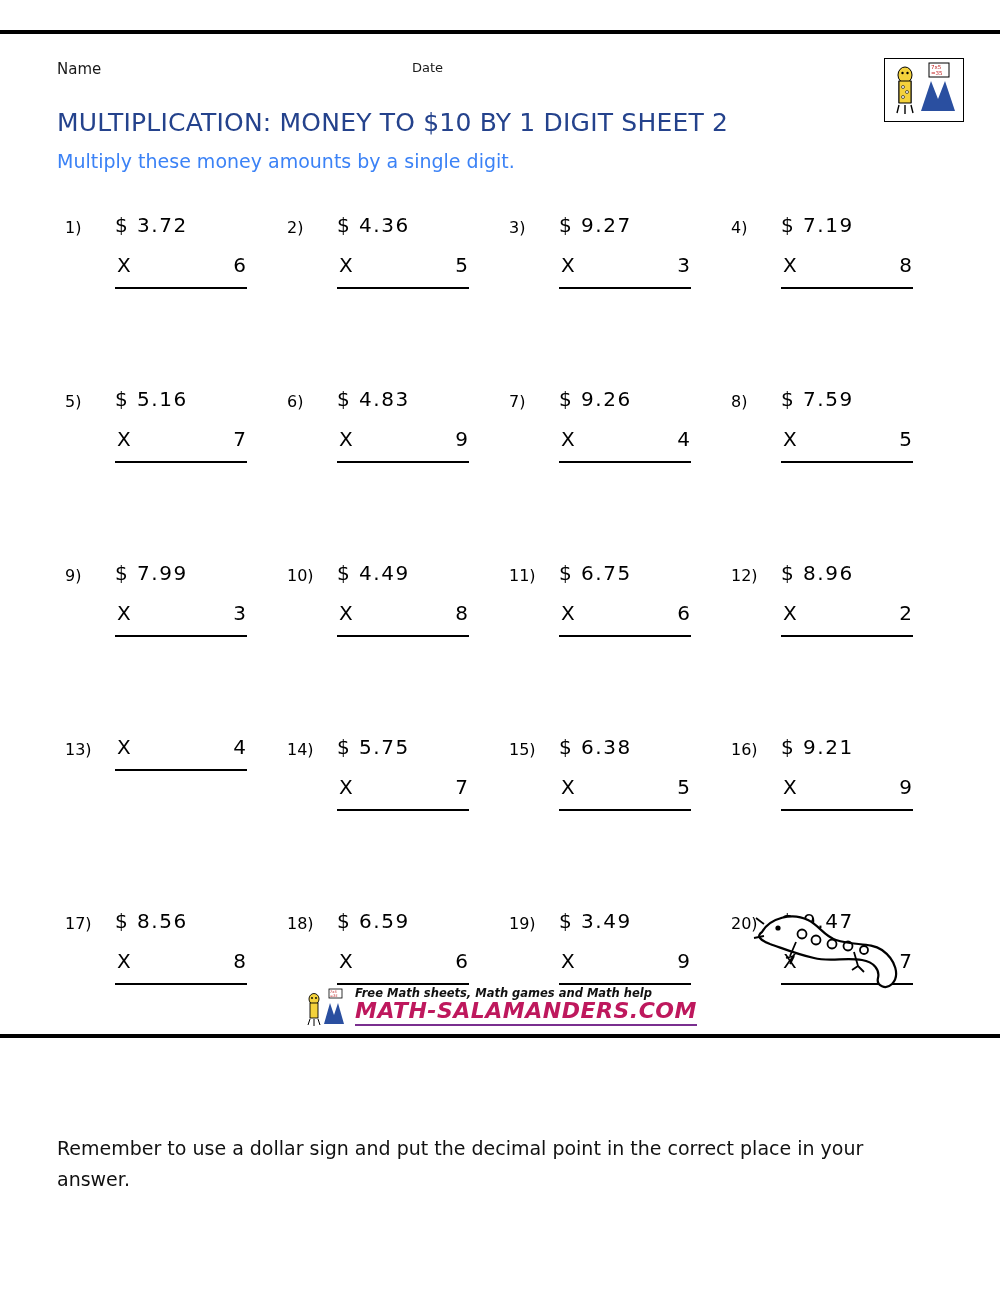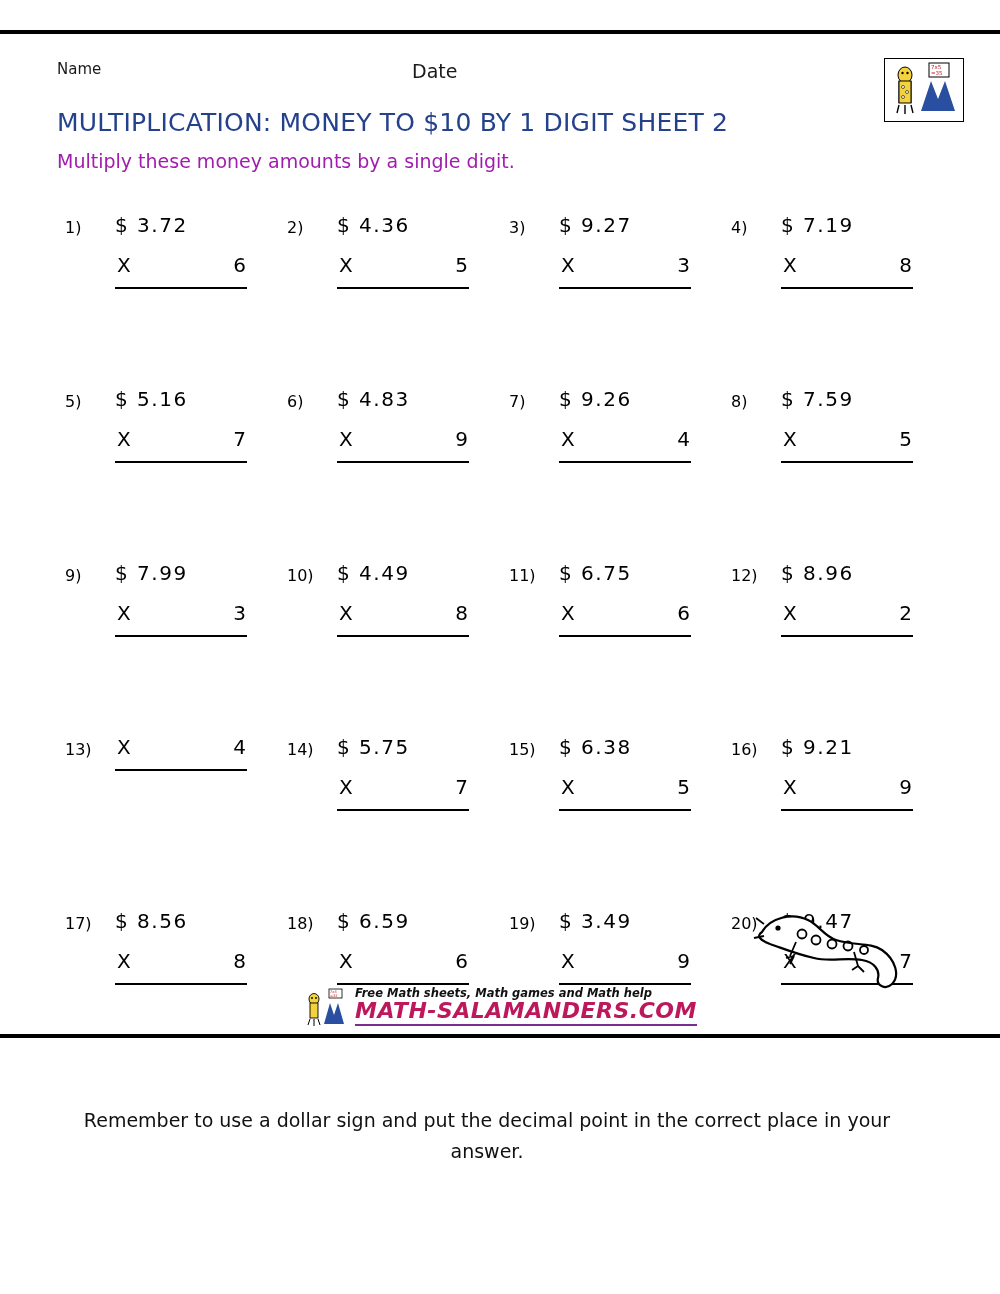--- a/index.html
+++ b/index.html
@@ -41,21 +41,21 @@
     position: absolute;
     left: 57px;
     top: 60px;
     font-size: 15px;
     color: #1a1a1a;
   }
   .date-label {
     position: absolute;
     left: 412px;
     top: 60px;
-    font-size: 19px;
+    font-size: 13px;
     color: #1a1a1a;
   }
   .logo-box {
     position: absolute;
     right: 36px;
     top: 58px;
     width: 78px;
     height: 62px;
     border: 1px solid #000;
     background: #fff;
@@ -68,21 +68,21 @@
     font-size: 25px;
     letter-spacing: 0.2px;
     color: #24428c;
     font-family: "DejaVu Sans", sans-serif;
   }
   .subtitle {
     position: absolute;
     left: 57px;
     top: 150px;
     font-size: 19px;
-    color: #a21caf;
+    color: #3b82f6;
   }
   .grid {
     position: absolute;
     left: 57px;
     top: 205px;
     width: 890px;
   }
   .row {
     display: flex;
     height: 174px;
@@ -119,26 +119,25 @@
   }
   .prob .op {
     padding-left: 2px;
   }
   .prob .money {
     letter-spacing: 1.5px;
   }
   .footnote {
     position: absolute;
     left: 57px;
-    top: 1105px;
+    top: 1133px;
     width: 860px;
     font-size: 19px;
     line-height: 31px;
     color: #111;
-    text-align: center;
   }
   .salamander {
     position: absolute;
     right: 60px;
     bottom: 70px;
     width: 190px;
     height: 90px;
   }
   .brand {
     position: absolute;

